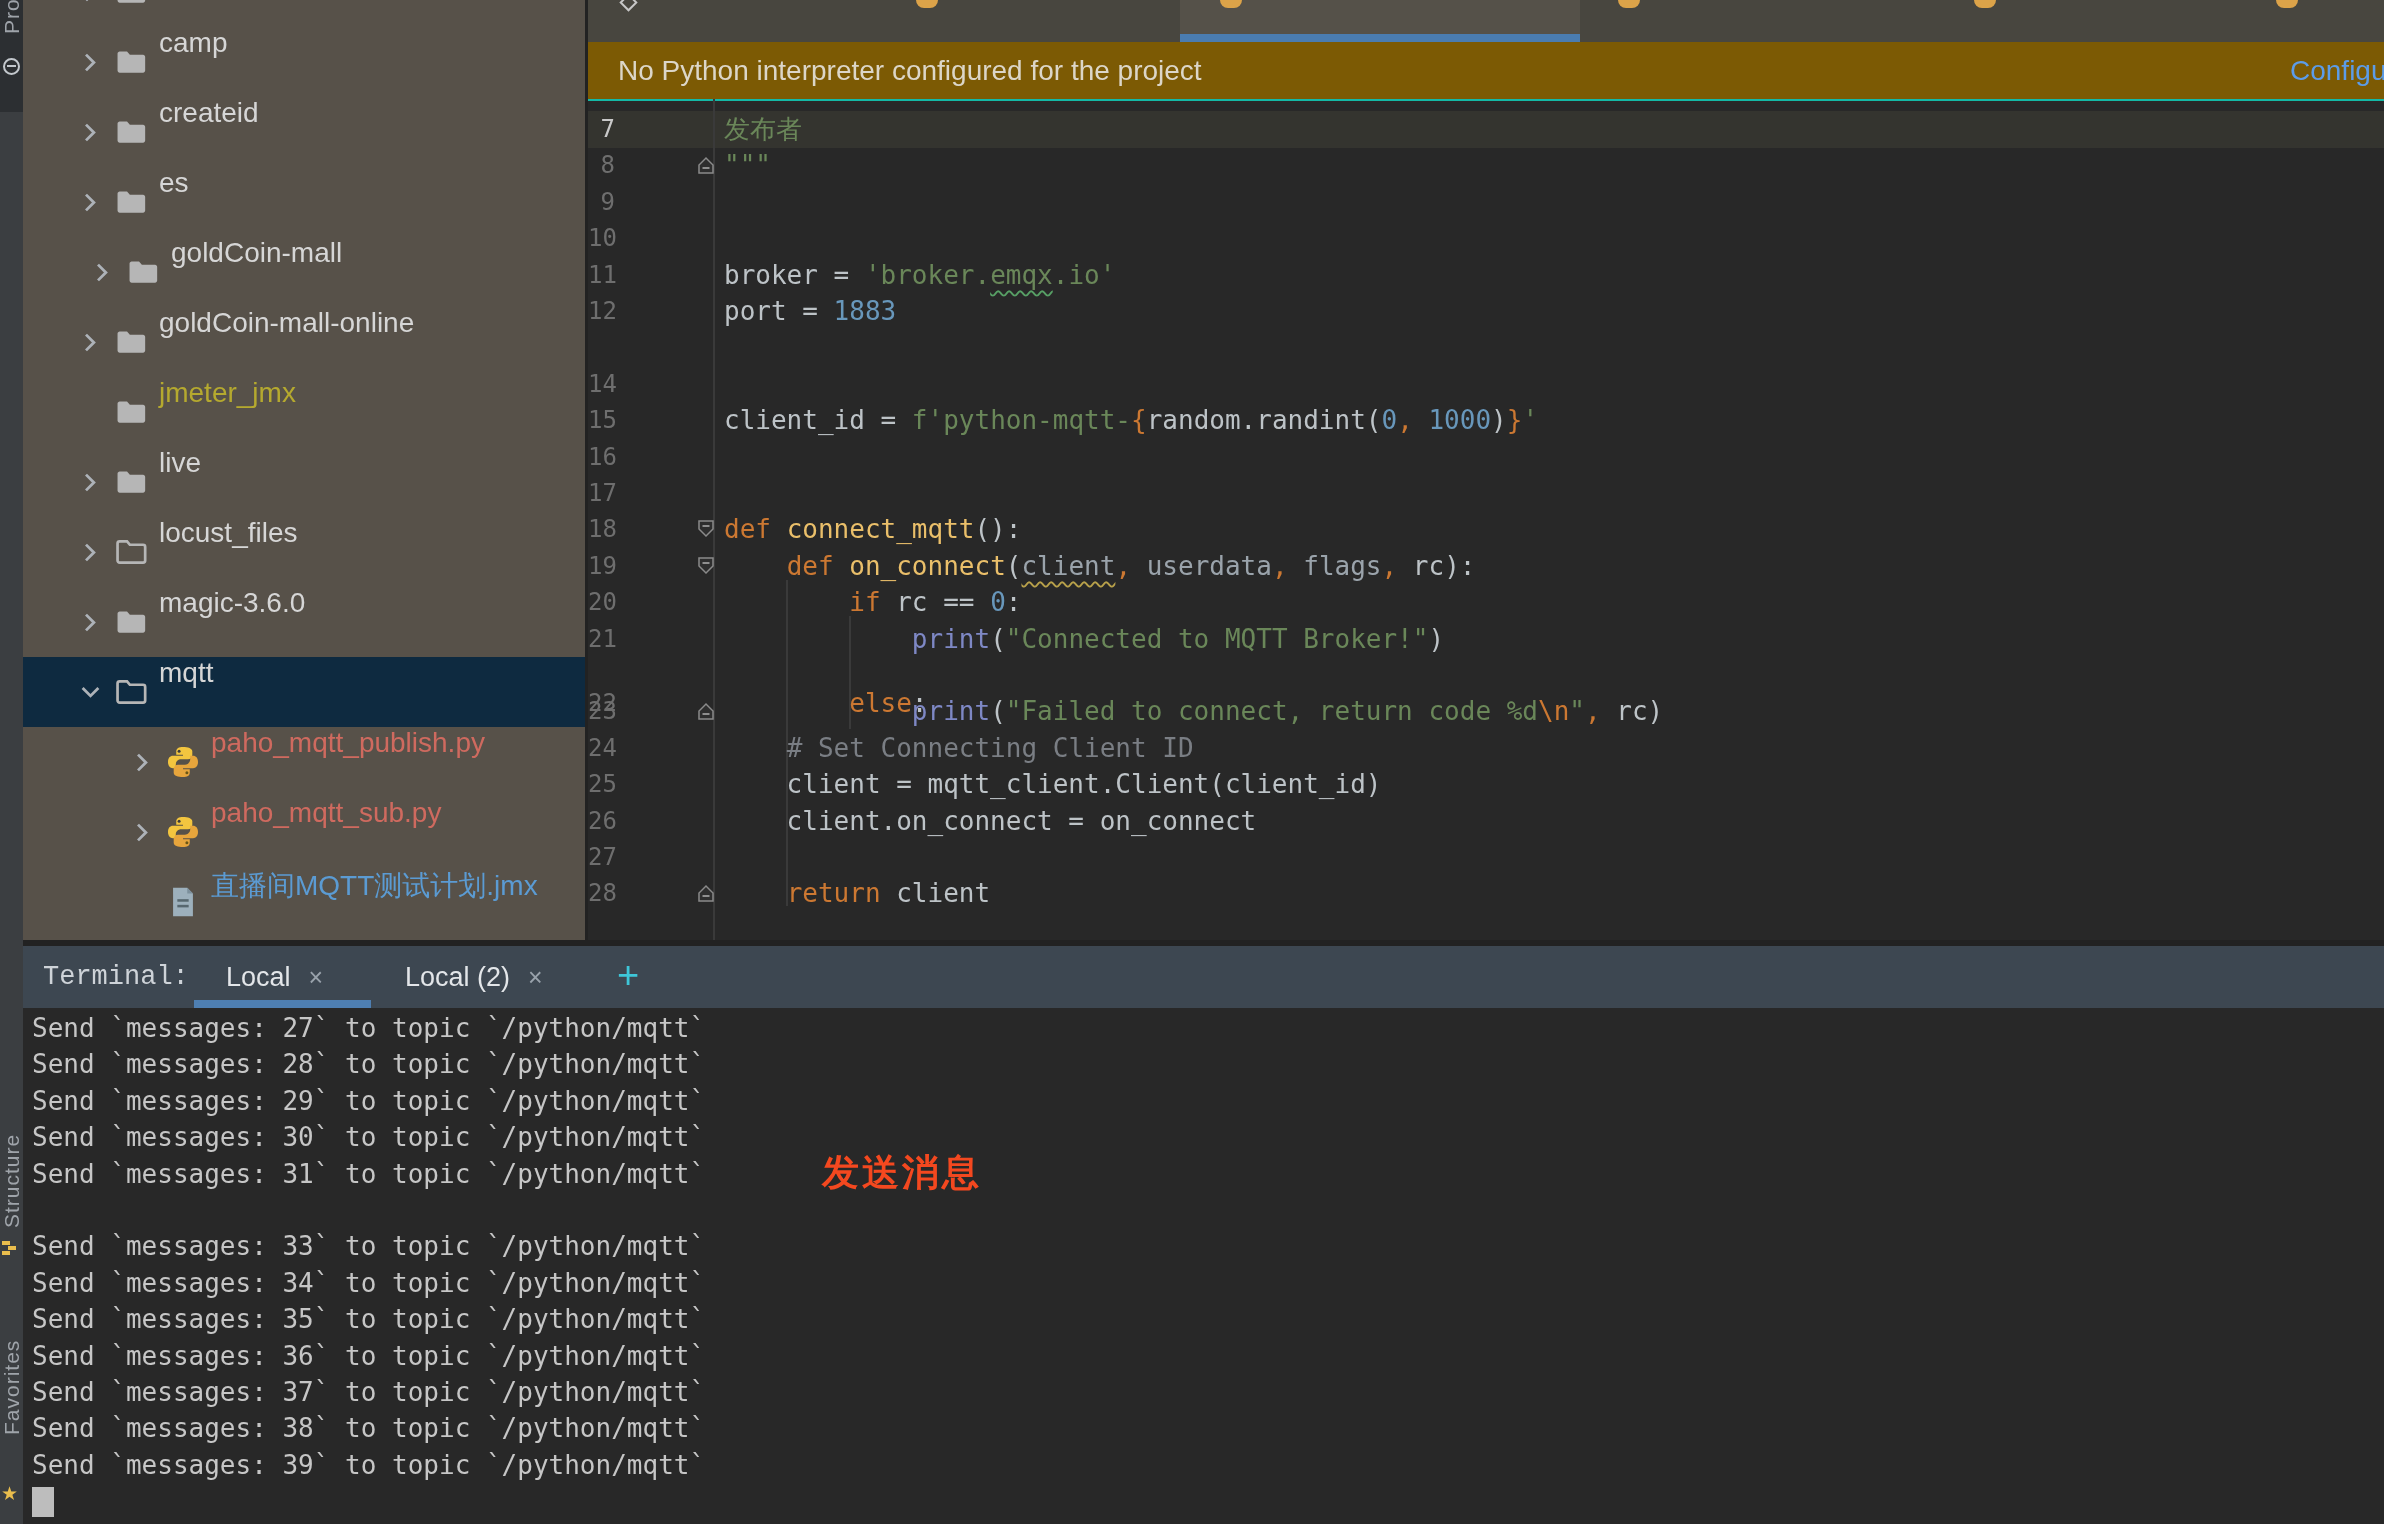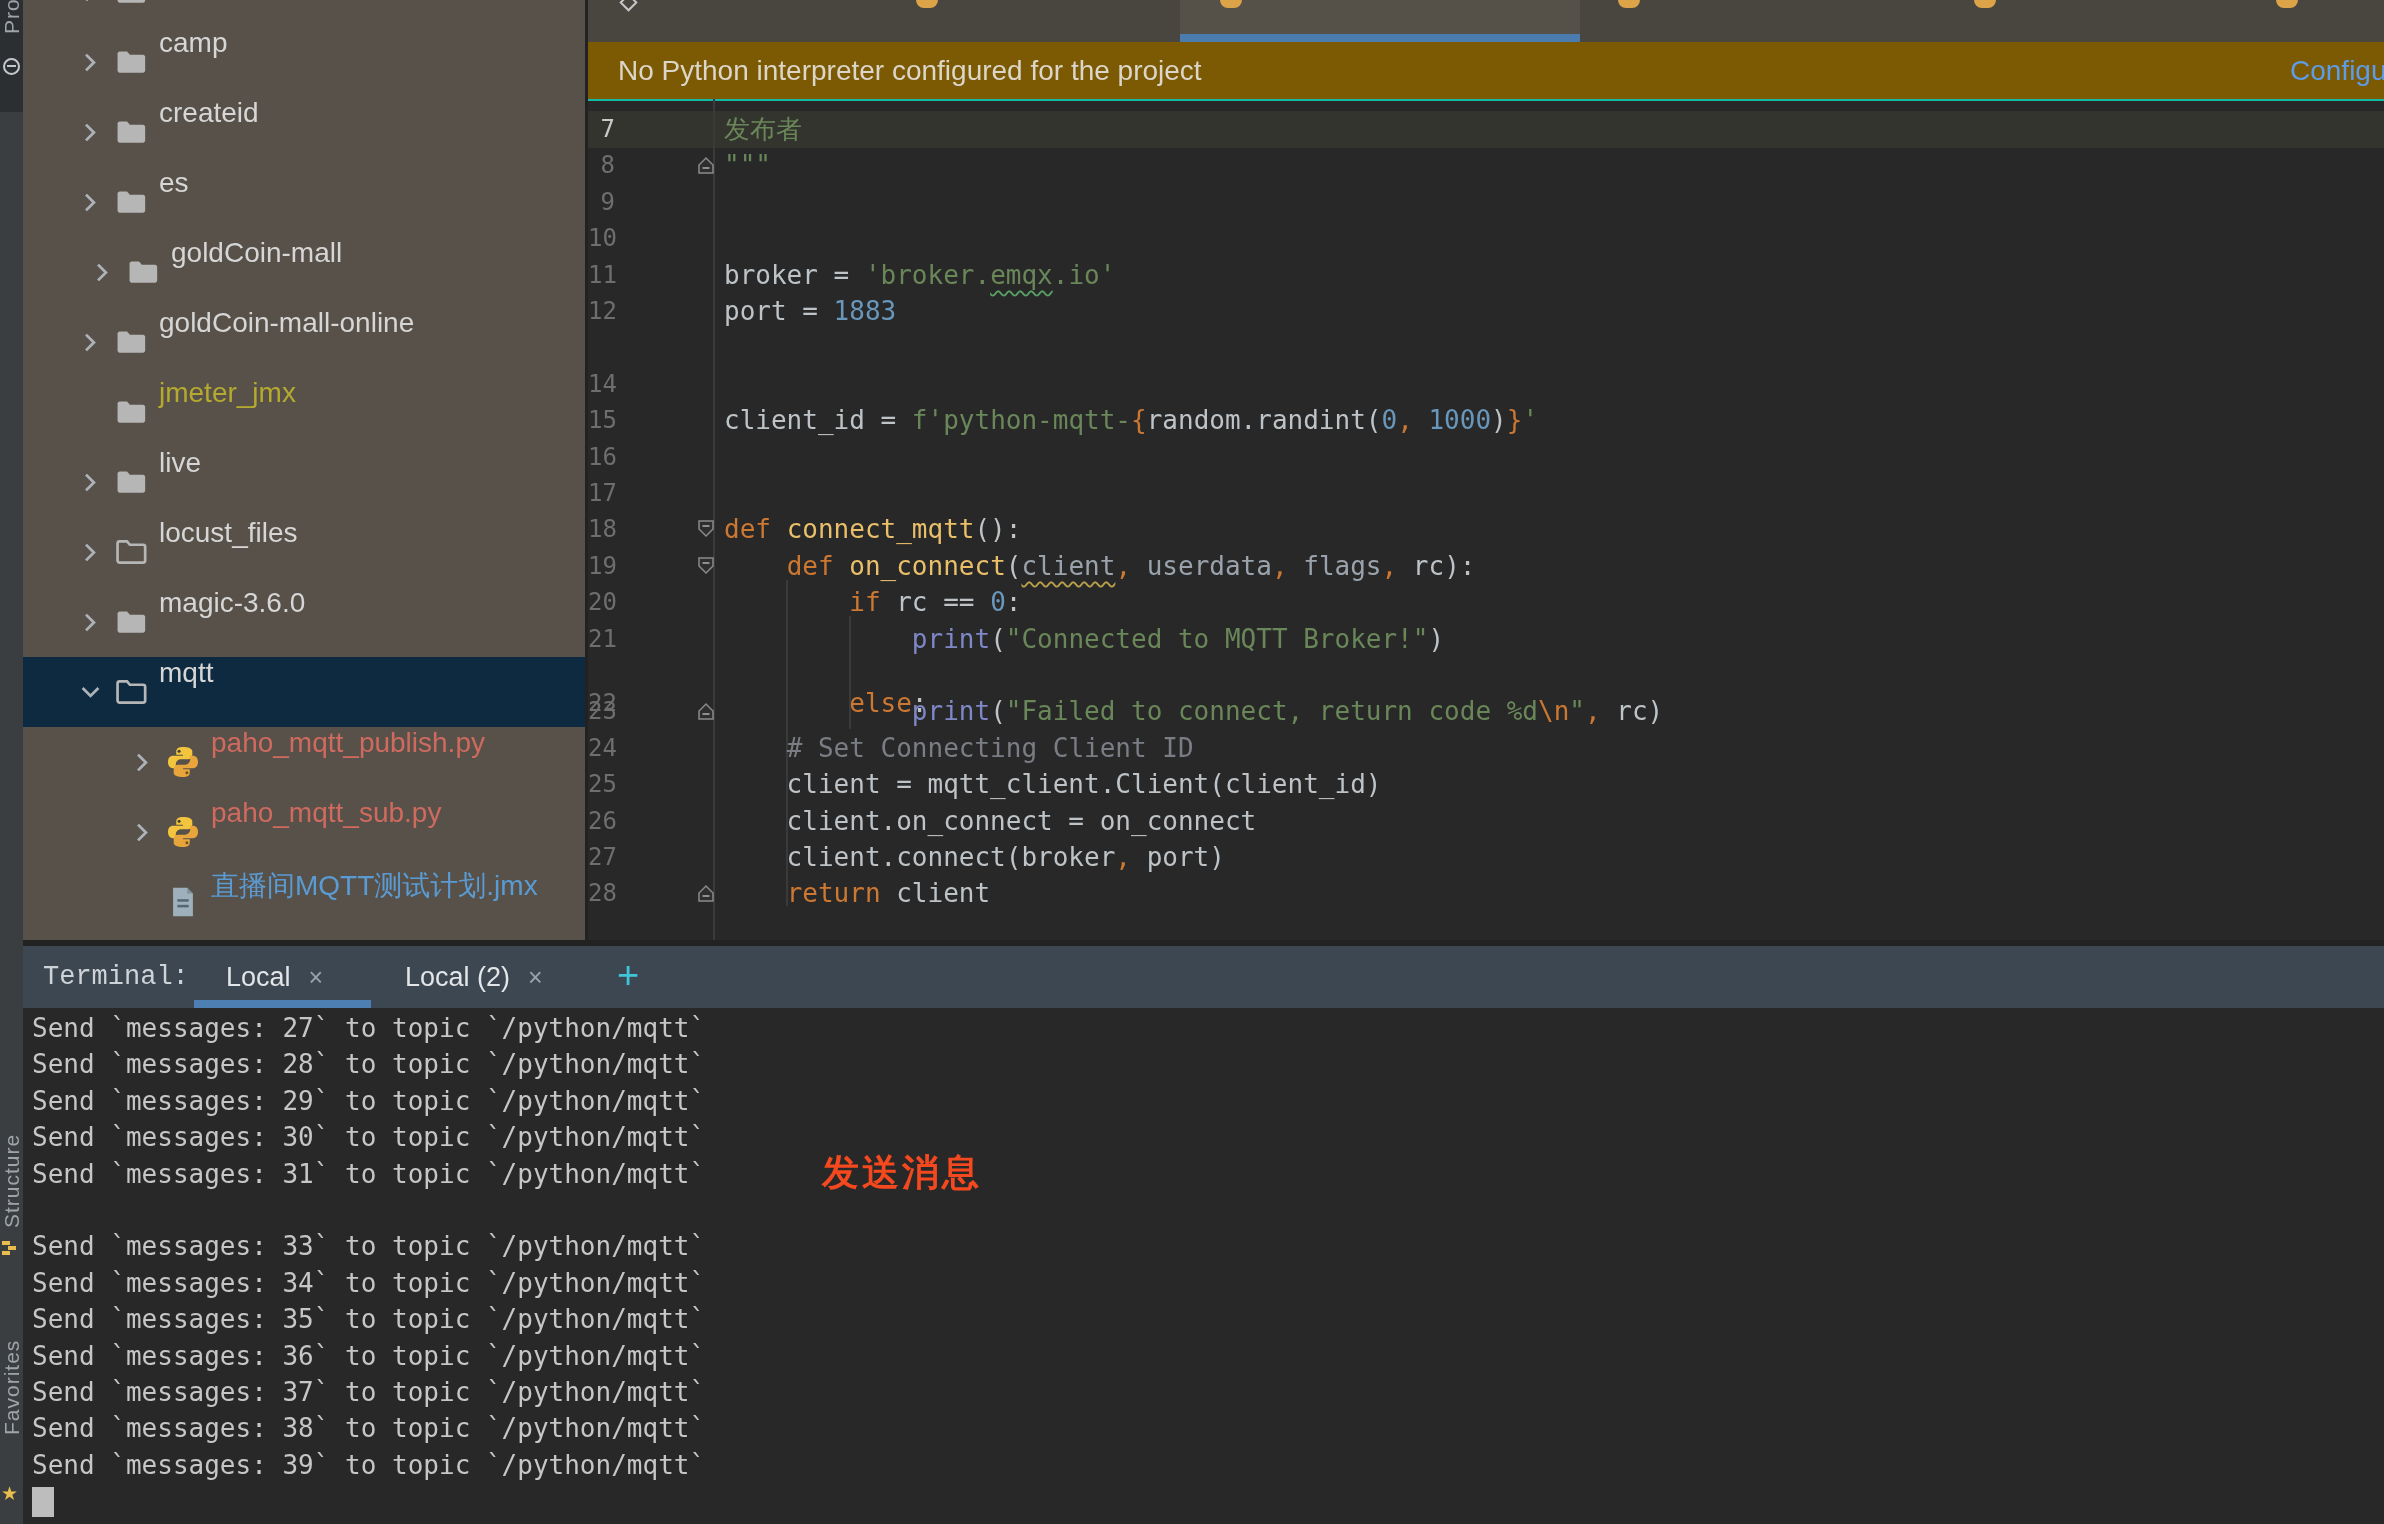--- a/index.html
+++ b/index.html
@@ -381,21 +381,20 @@
         <div class="code-line" style="top: 667.2px;">
           <span class="ln">25</span>
           <span class="ct"><span style="color: rgb(189, 195, 199);">    client = mqtt_client.Client(client_id)</span></span>
         </div>
         <div class="code-line" style="top: 703.6px;">
           <span class="ln">26</span>
           <span class="ct"><span style="color: rgb(189, 195, 199);">    client.on_connect = on_connect</span></span>
         </div>
         <div class="code-line" style="top: 740px;">
           <span class="ln">27</span>
-          <span class="ct"><span style="color: rgb(189, 195, 199);">    client.connect(broker</span><span style="color: rgb(204, 120, 50);">,</span><span style="color: rgb(189, 195, 199);"> port)</span></span>
         </div>
         <div class="code-line" style="top: 776.4px;">
           <span class="ln">28</span>
           <span class="fold"><svg width="22" height="22" viewBox="0 0 22 22">
               <polygon points="4,19 18,19 18,11 11,4 4,11" fill="#2e2e2e" stroke="#8a8a8a" stroke-width="1.5"></polygon>
               <line x1="7.5" y1="14" x2="14.5" y2="14" stroke="#b0b0b0" stroke-width="1.5"></line>
             </svg></span>
           <span class="ct"><span style="color: rgb(189, 195, 199);">    </span><span style="color: rgb(204, 120, 50);">return </span><span style="color: rgb(189, 195, 199);">client</span></span>
         </div>
       </div>

